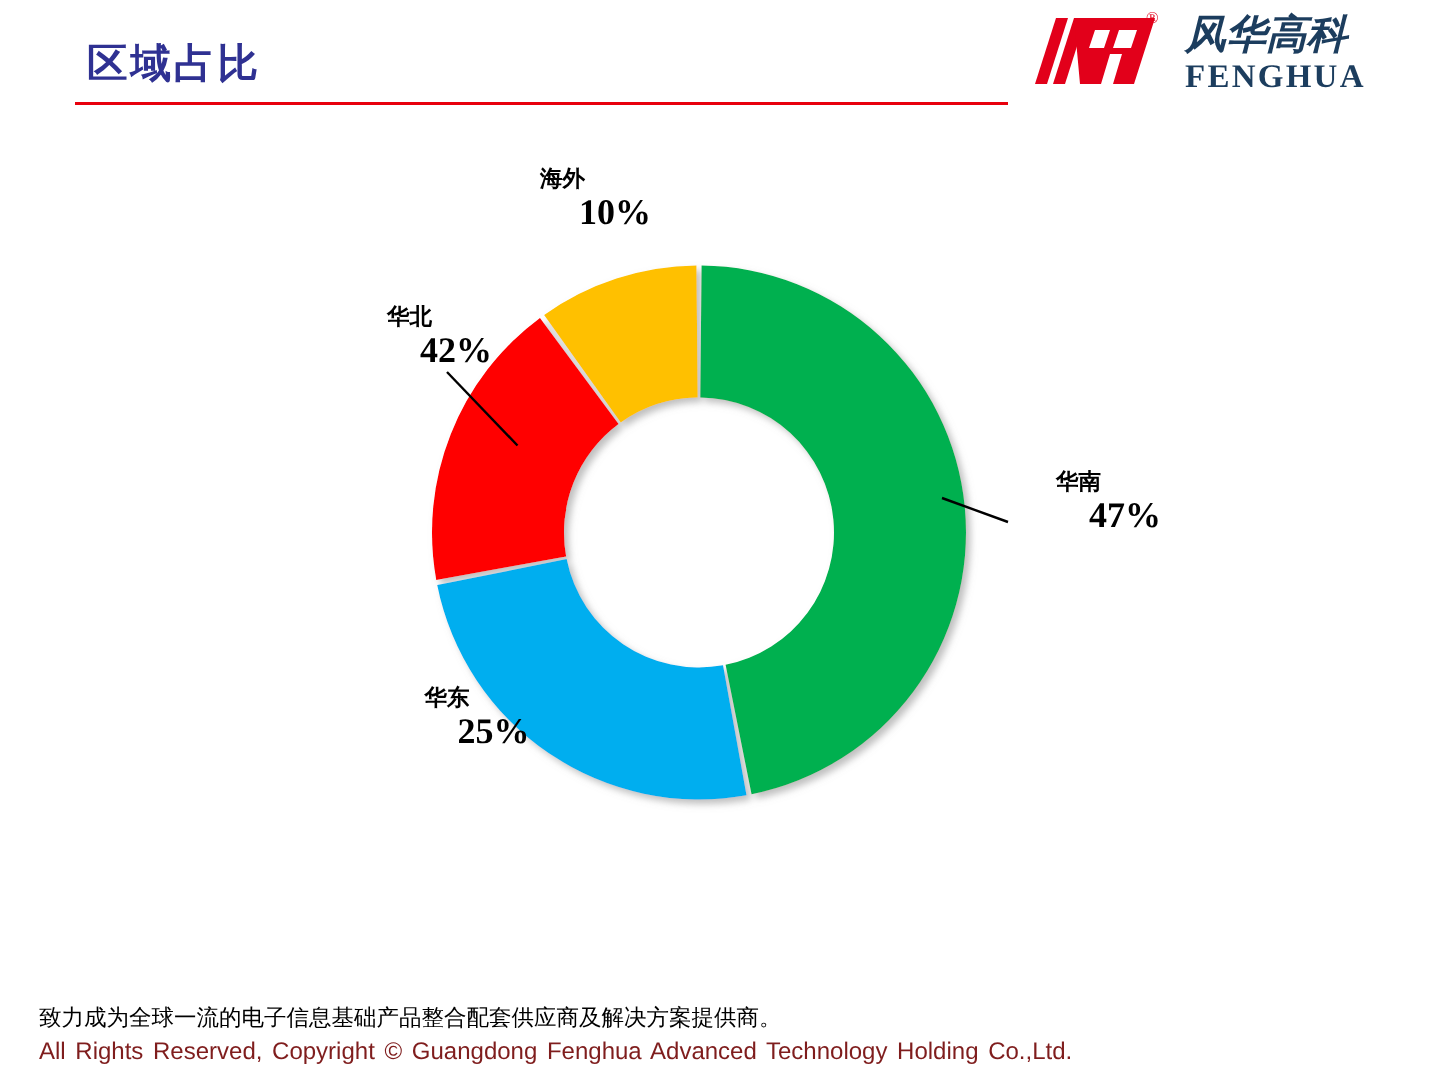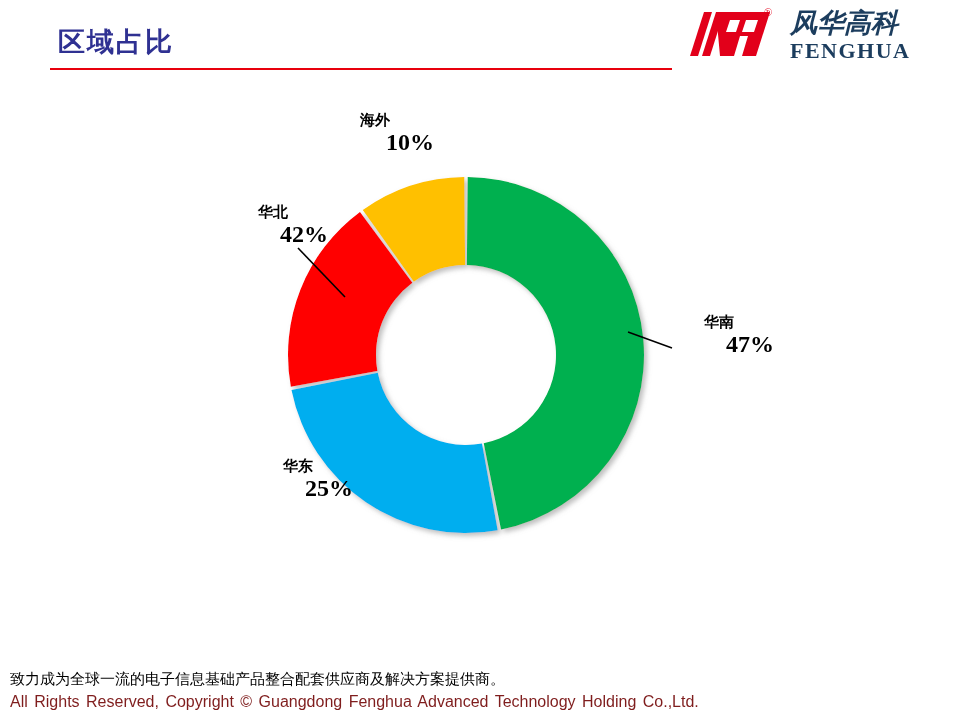--- a/index.html
+++ b/index.html
@@ -129,21 +129,21 @@
   .label-north    { left: 218px; top: 118px; width: 110px; }
   .label-east     { left: 243px; top: 372px; width: 110px; }
   .label-south    { left: 664px; top: 228px; width: 110px; }
 
   
   .slide-footer {
     position: absolute;
     left: 0;
     bottom: 6px;
     width: 960px;
-    padding-left: 10px;
+    padding-left: 26px;
     box-sizing: border-box;
   }
   .footer-cn {
     font-family: "Liberation Sans", "DejaVu Sans", sans-serif;
     font-size: 15px;
     color: #000000;
     line-height: 22px;
     white-space: nowrap;
   }
   .footer-en {

